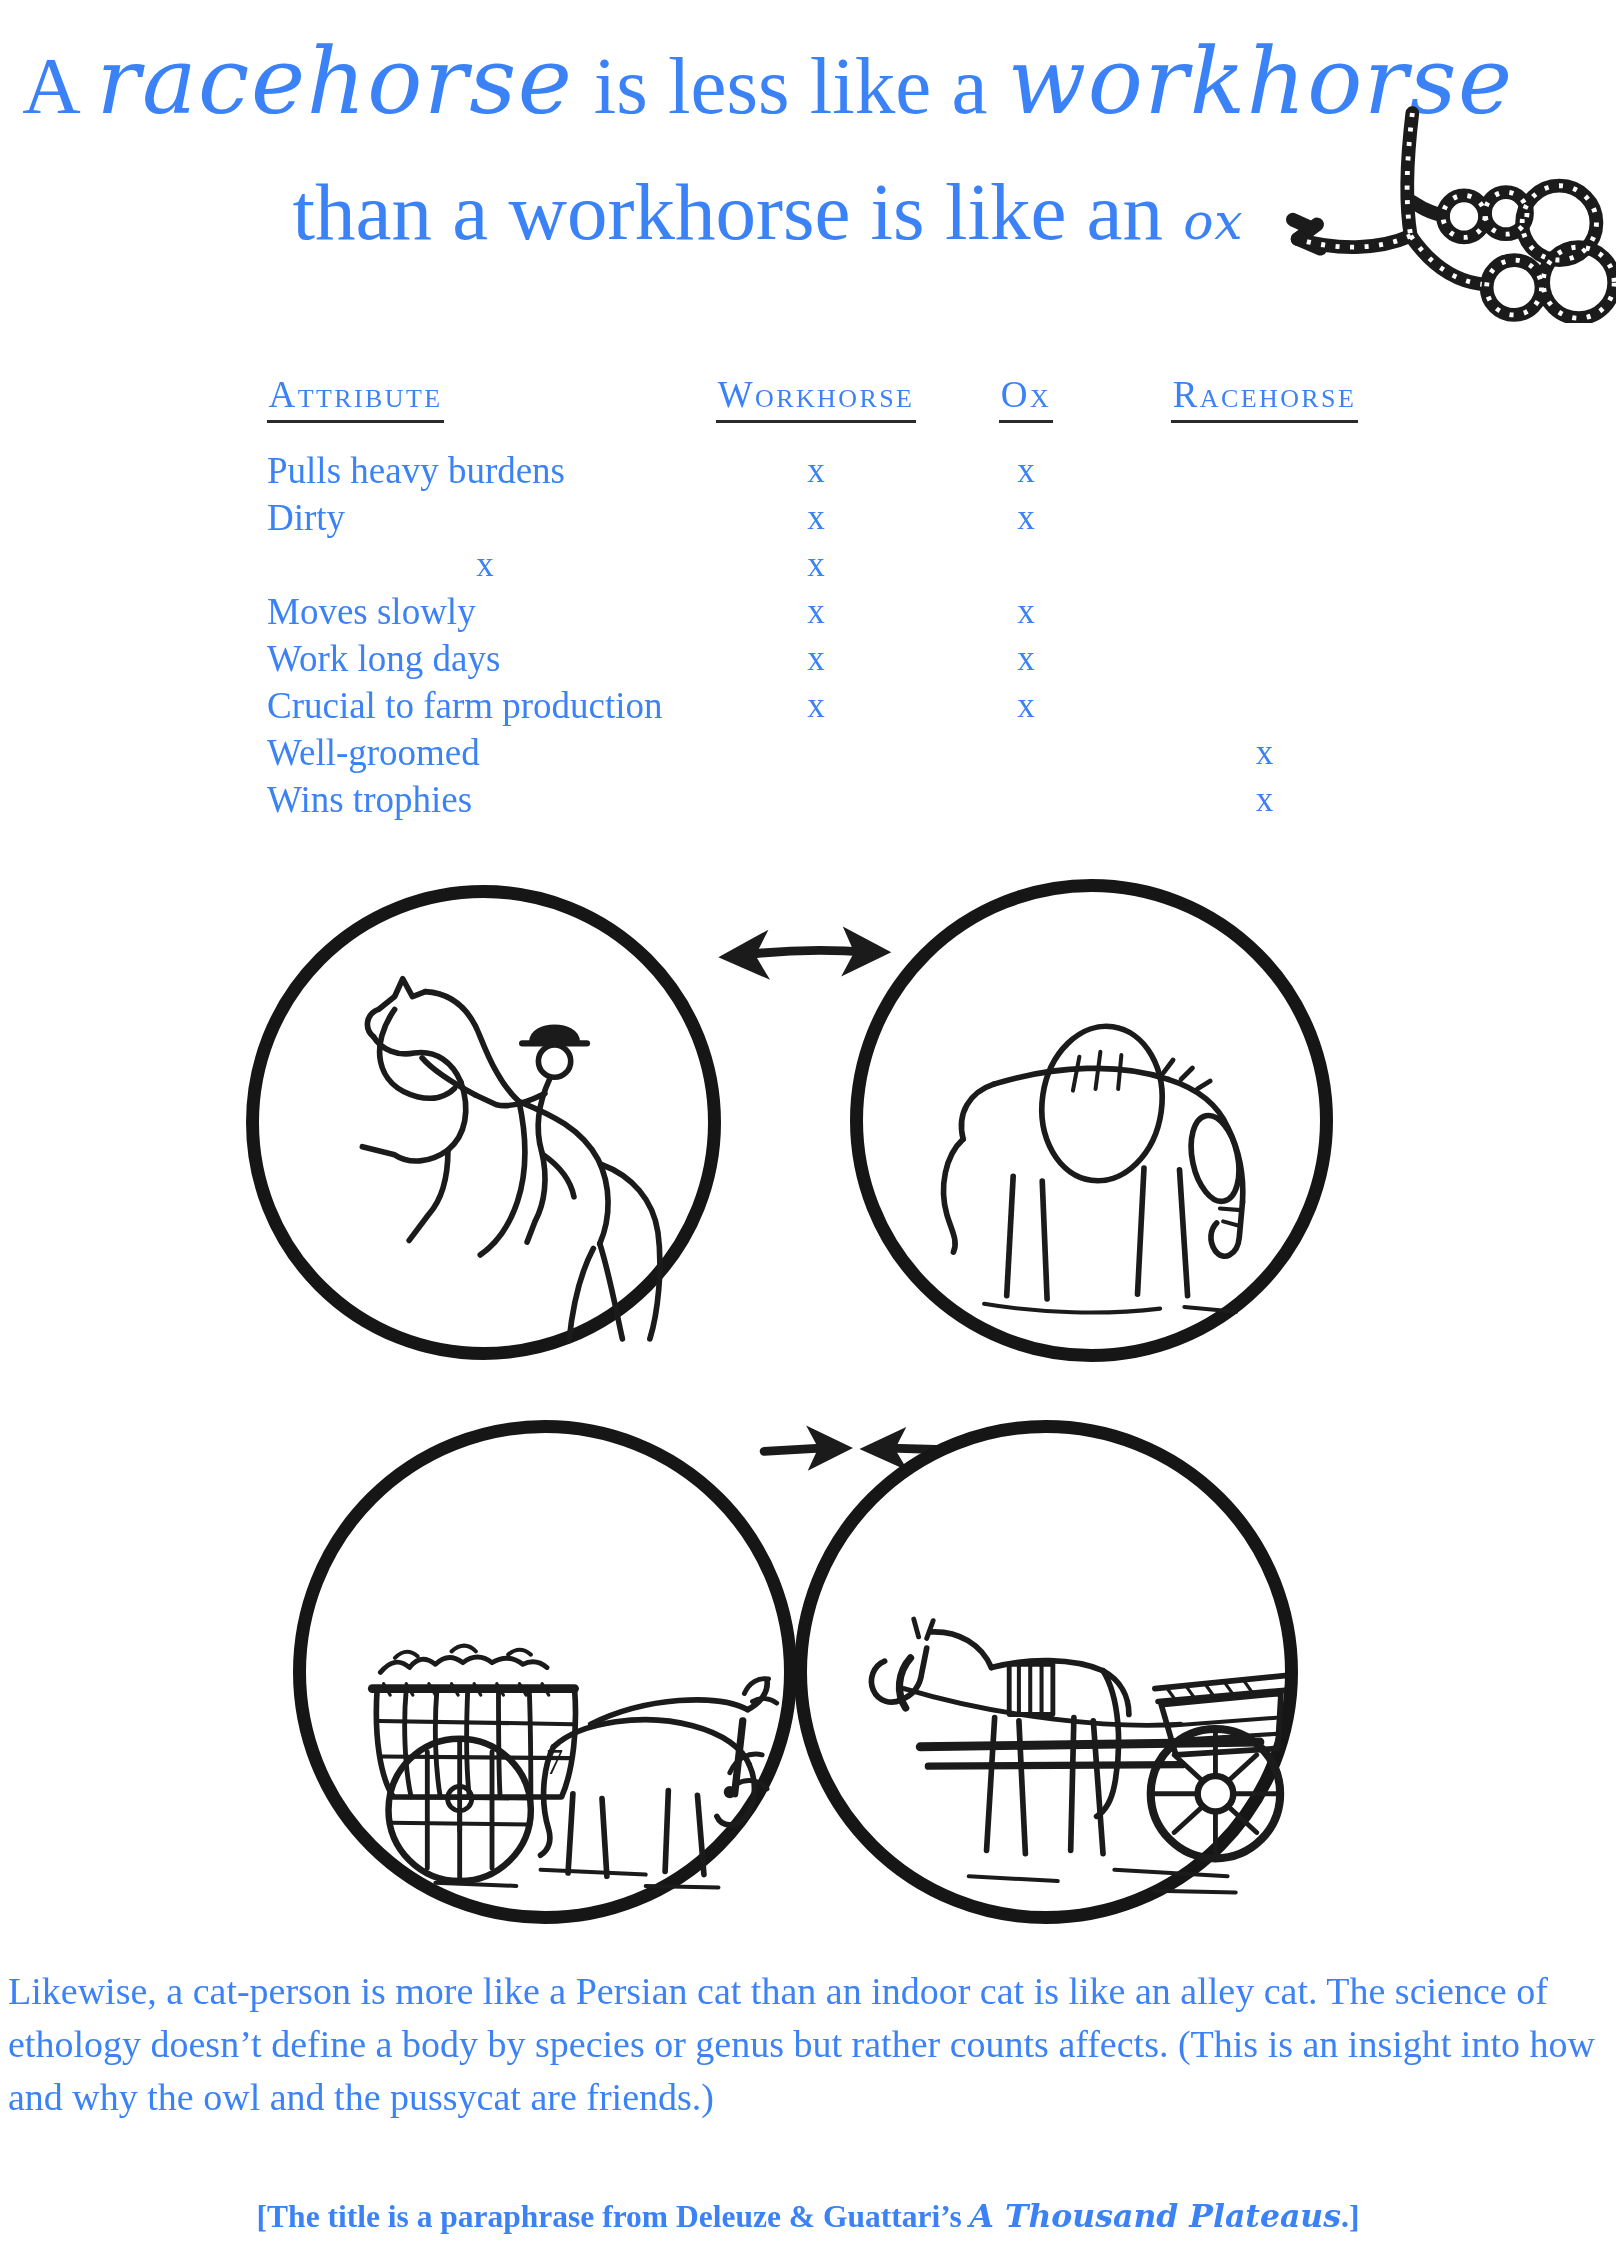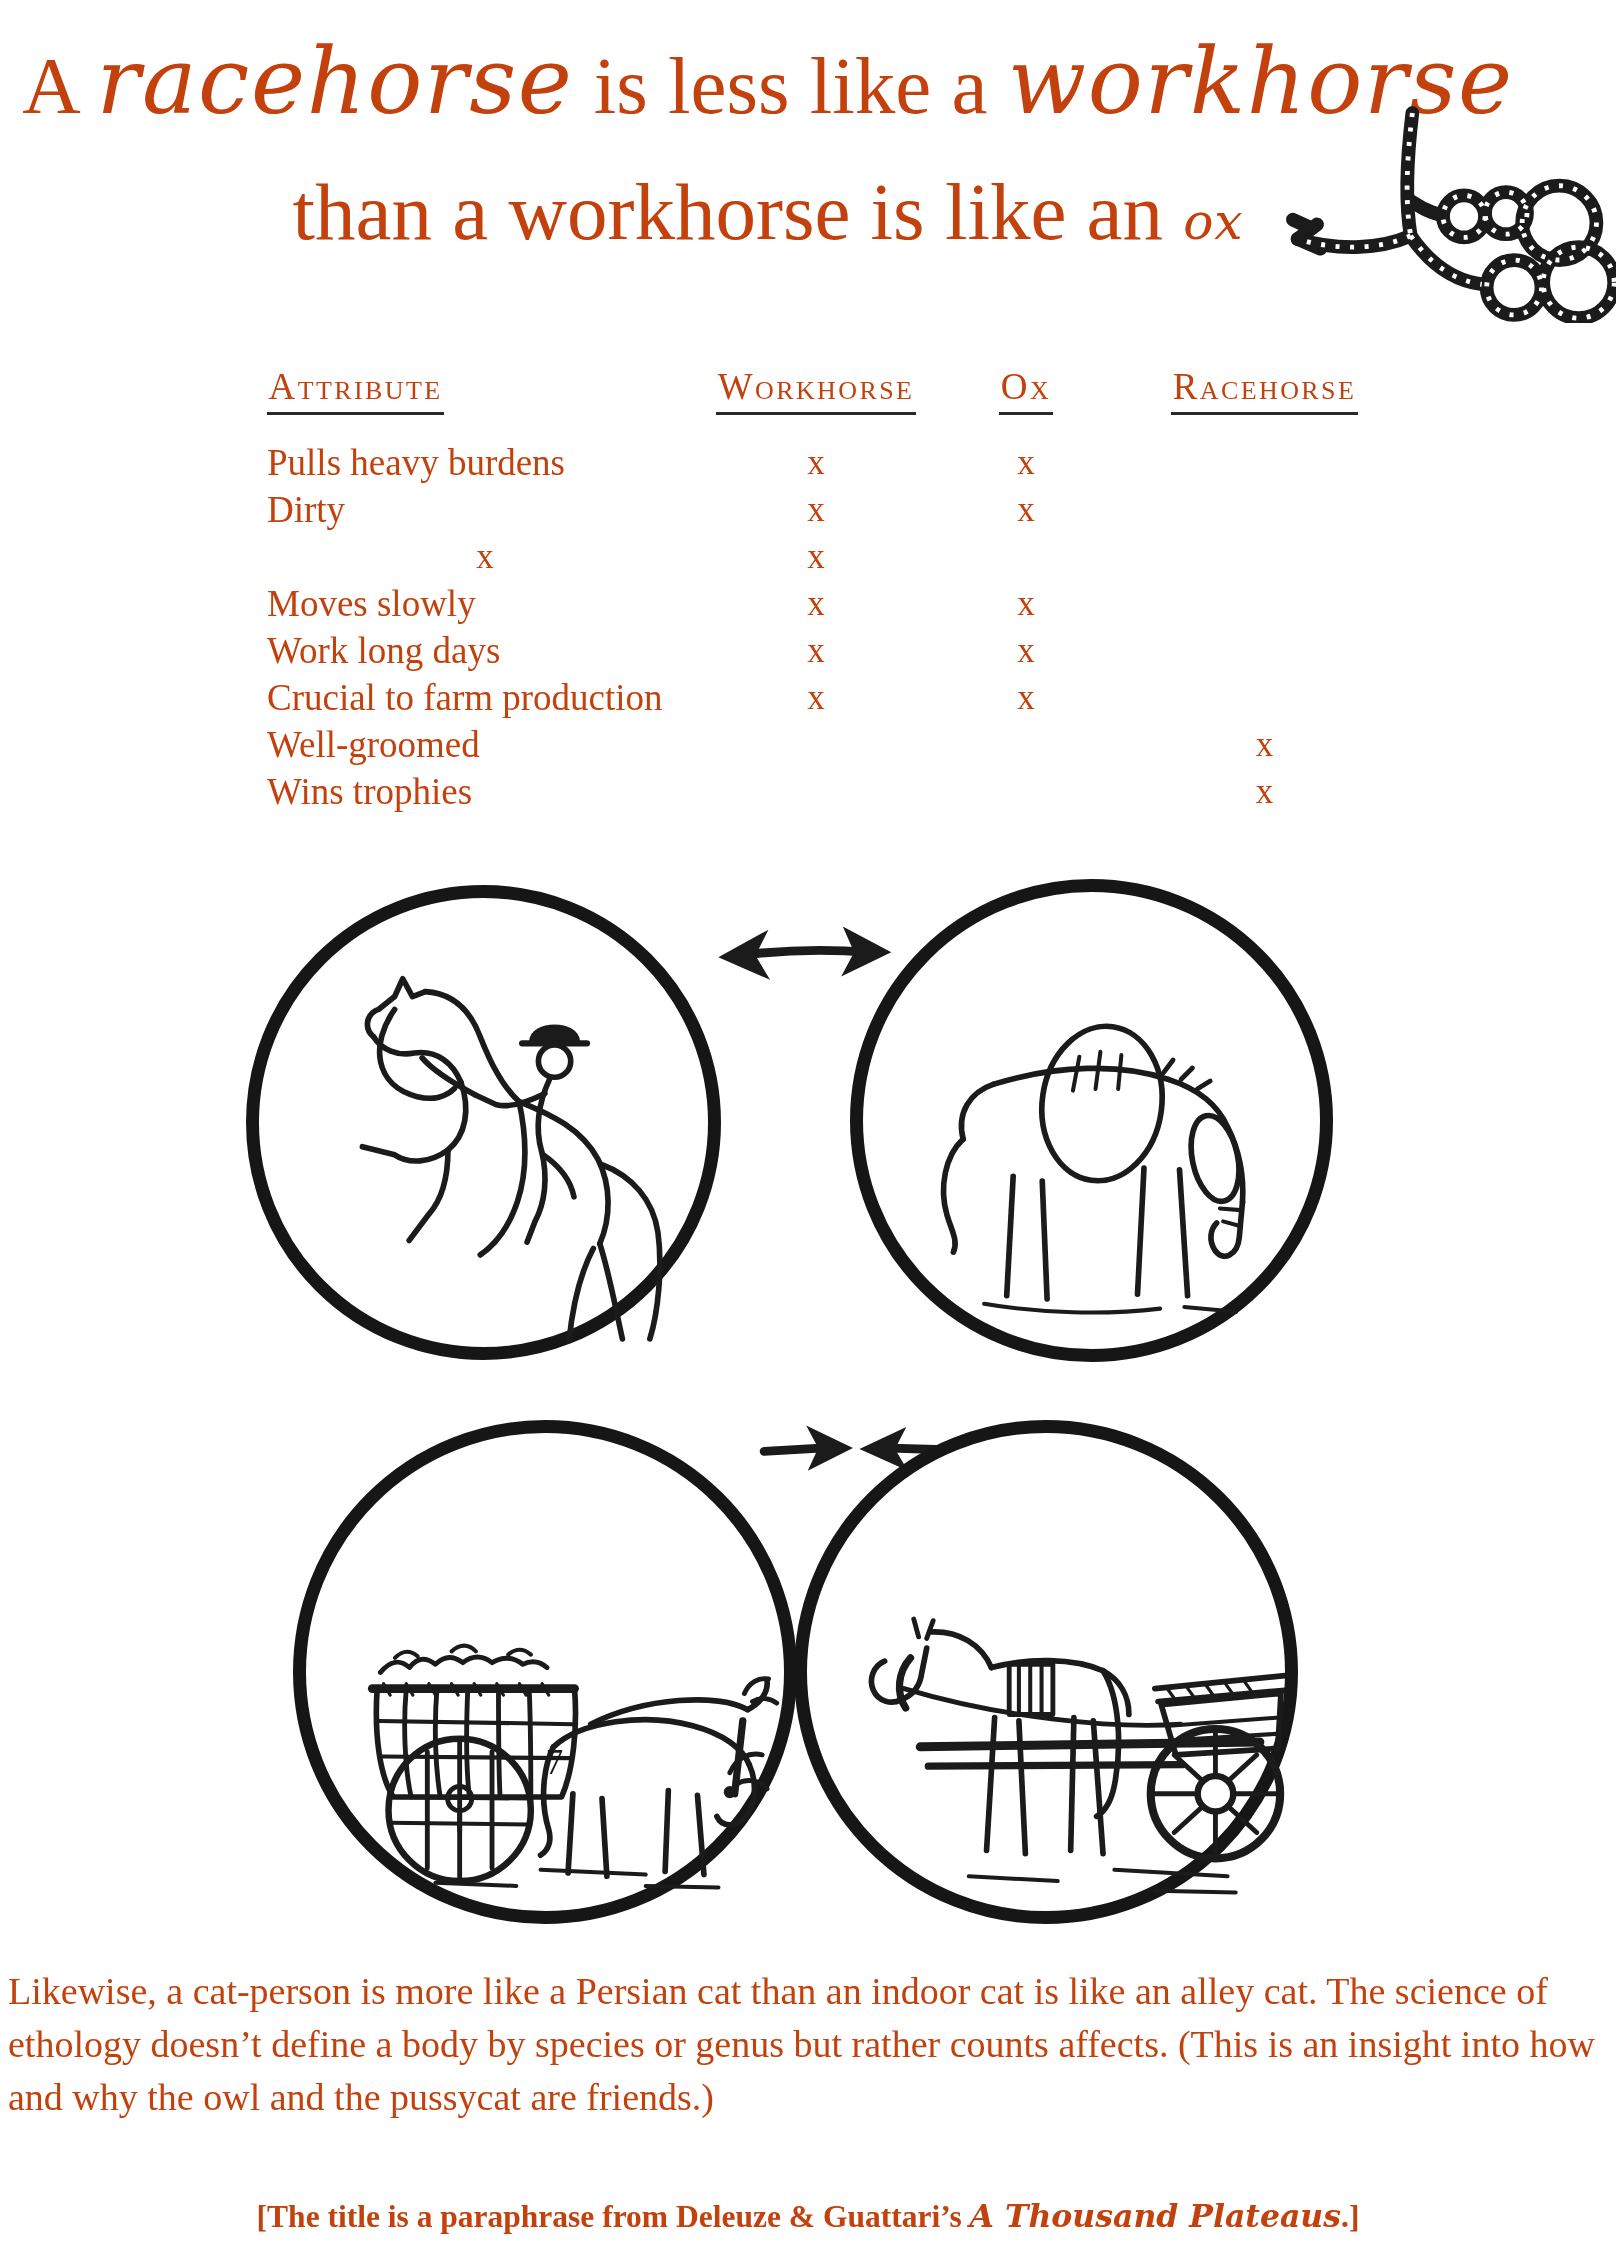--- a/index.html
+++ b/index.html
@@ -1,37 +1,37 @@
 <!DOCTYPE html>
 <html style="font-size:13px"><head>
 <meta charset="utf-8">
 <style>
   html,body{margin:0;padding:0;background:#ffffff;}
   .page{
     position:relative; width:1616px; height:2261px; background:#ffffff;
-    font-family:"Liberation Serif", serif; color:#c2410c; overflow:hidden;
+    font-family:"Liberation Serif", serif; color:#3b82f6; overflow:hidden;
   }
   
   .t-line{position:absolute; left:0; width:1536px; text-align:center; white-space:nowrap;}
   .t-line1{top:27.5px; font-size:81px;}
   .t-line2{top:166px; font-size:81px;}
   .t-serif{font-family:"Liberation Serif", serif;}
   .t-script{font-family:"DejaVu Serif", serif; font-style:italic; font-size:1.13em; letter-spacing:1.6px;}
   .t-script-small{font-family:"DejaVu Serif", serif; font-style:italic; font-size:0.62em; letter-spacing:0.8px;}
   
   .rope-svg{position:absolute; left:1265px; top:0; width:352px; height:323px;}
   .rope-main{stroke:#1b1b1b; stroke-width:17px; fill:none; stroke-linecap:round;}
   .rope-twist{stroke:#ffffff; stroke-width:6px; fill:none; stroke-dasharray:5 13; stroke-linecap:butt;}
   
   .ctable{position:absolute; left:267px; top:365px; width:1140px;}
   .thead,.trow{display:grid; grid-template-columns:436px 226px 194px 283px;}
   .thead{margin-bottom:24px;}
   .th{font-size:37px; font-variant:small-caps; letter-spacing:2.4px; text-align:center;}
   .th.left{text-align:left;}
-  .hu{display:inline-block; border-bottom:3.2px solid #2a2a2a; padding:0 1.6px 4px 1.6px;}
+  .hu{display:inline-block; border-bottom:3.2px solid #2a2a2a; padding:0 1.6px 4px 1.6px;margin-top:8px;}
   .trow{height:47px; line-height:47px;}
   .attr{font-size:37px; text-align:left;}
   .mark{font-size:35px; text-align:center;}
   
   .fig-circle{position:absolute; border:13.7px solid #161616; border-radius:50%; background:#ffffff;}
   #circ-racehorse{left:246px; top:885px; width:449px; height:449px;}
   #circ-workhorse{left:850px; top:879px; width:457px; height:457px;}
   #circ-oxcart   {left:293px; top:1420px; width:478px; height:478px;}
   #circ-horsecart{left:794px; top:1420px; width:478px; height:478px;}
   .fig-circle svg{width:100%; height:100%; display:block;}

